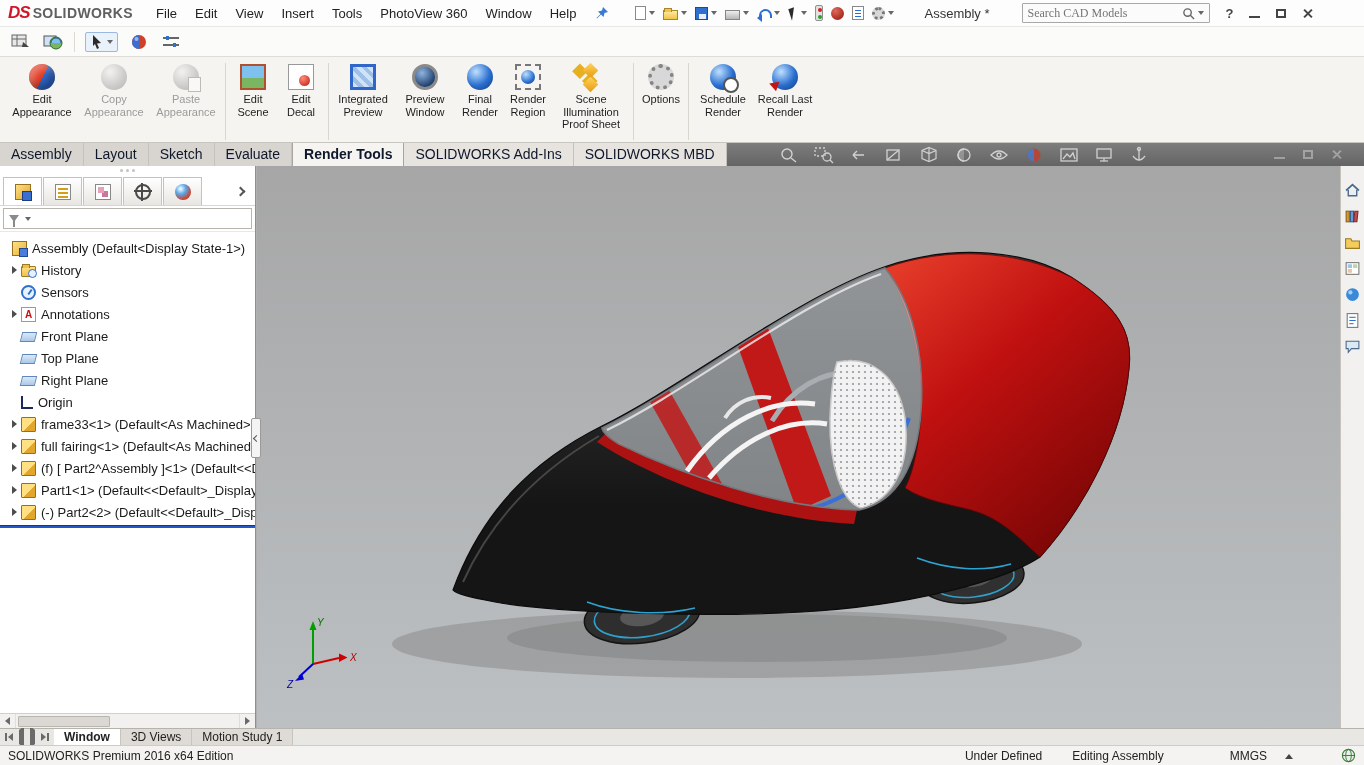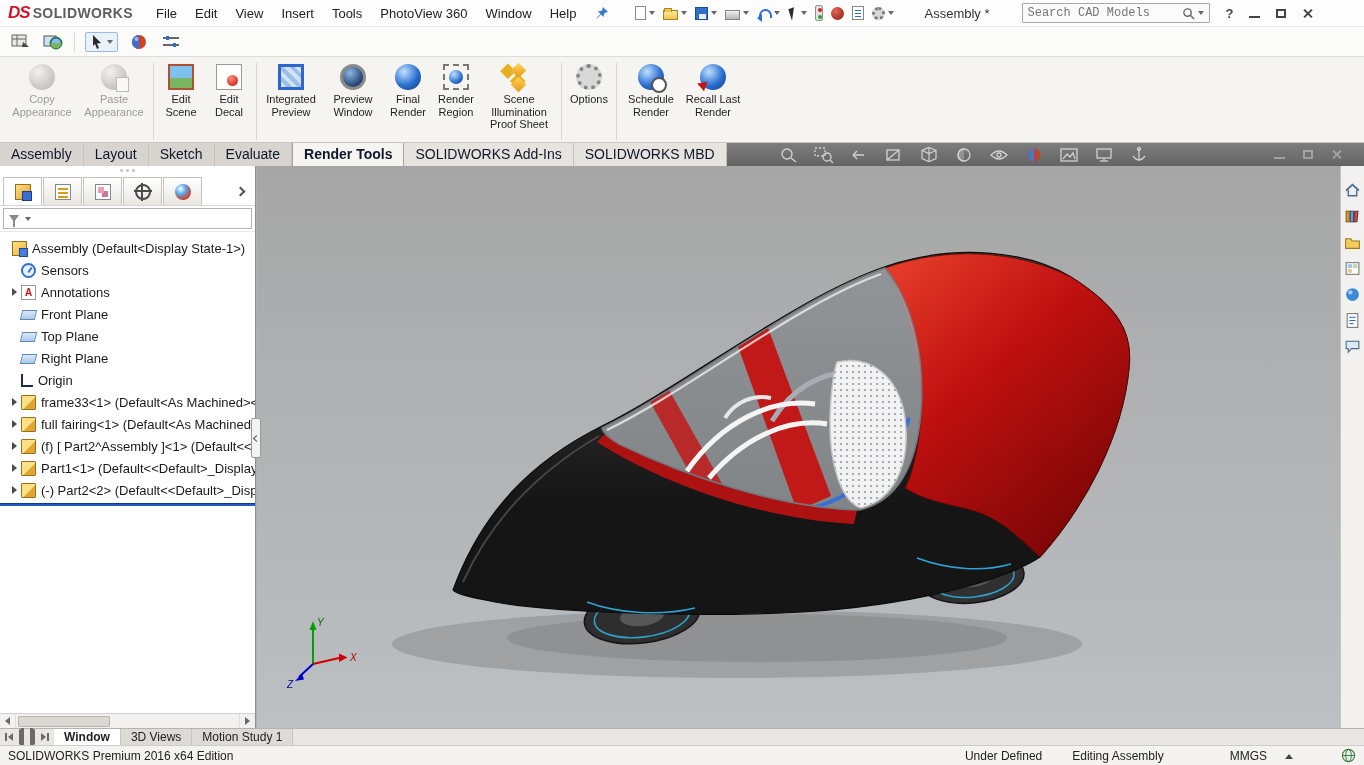--- a/index.html
+++ b/index.html
@@ -31,21 +31,21 @@
   .i-cursor{width:0;height:0;border-top:12px solid #2b2b2b;border-right:6px solid transparent;transform:rotate(-18deg);margin:1px 2px 0 2px}
   .i-stoplight{width:8px;height:16px;background:#e2e2e2;border:1px solid #909090;border-radius:2px;position:relative}
   .i-stoplight::before{content:"";position:absolute;left:1.5px;top:1.5px;width:4px;height:4px;border-radius:50%;background:#d42222}
   .i-stoplight::after{content:"";position:absolute;left:1.5px;bottom:1.5px;width:4px;height:4px;border-radius:50%;background:#2aa02a}
   .i-redball{width:13px;height:13px;border-radius:50%;background:radial-gradient(circle at 35% 30%,#e06a5a,#8e1408)}
   .i-props{width:12px;height:14px;background:#fff;border:1px solid #888;position:relative}
   .i-props::after{content:"";position:absolute;left:2px;top:3px;width:6px;height:1px;background:#2a6fd0;box-shadow:0 3px 0 #2a6fd0,0 6px 0 #2a6fd0}
   .i-gear{width:13px;height:13px;border-radius:50%;border:3px dotted #777;background:#d8d8d8}
   .doc-title{margin-left:26px;font-size:13px;color:#333;white-space:nowrap}
   .search{margin-left:32px;display:flex;align-items:center;border:1px solid #a8a8a8;background:#fbfbfb;height:20px;width:188px;padding:0 5px;border-radius:1px}
-  .search input{border:none;background:transparent;flex:1;font-size:12px;color:#555;font-family:Liberation Mono, monospace;outline:none;min-width:0}
+  .search input{border:none;background:transparent;flex:1;font-size:12px;color:#555;font-family:Liberation Serif, serif;outline:none;min-width:0}
   .winbtns{display:flex;margin-left:16px;margin-right:4px;gap:16px;align-items:center}
   .whelp{font-size:13px;font-weight:bold;color:#444}
   .w-min{width:11px;height:9px;border-bottom:2px solid #444}
   .w-max{width:10px;height:9px;border:2px solid #444}
   .w-close{position:relative;width:11px;height:11px}
   .w-close::before,.w-close::after{content:"";position:absolute;left:5px;top:0;width:2px;height:11px;background:#444}
   .w-close::before{transform:rotate(45deg)}
   .w-close::after{transform:rotate(-45deg)}
 
   
@@ -291,20 +291,24 @@
       <svg width="18" height="16" viewBox="0 0 18 16">
           <line x1="1" y1="4" x2="17" y2="4" stroke="#666" stroke-width="2"></line>
           <line x1="1" y1="11" x2="17" y2="11" stroke="#666" stroke-width="2"></line>
           <rect x="4" y="2" width="3" height="4" fill="#2f6fce"></rect>
           <rect x="11" y="9" width="3" height="4" fill="#2f6fce"></rect>
         </svg>
     </span>
   </div>
 
   <div class="ribbon">
+    <div class="rbtn w70">
+        <span class="ri ri-editapp"></span>
+        <span class="rlabel">Edit Appearance</span>
+      </div>
     <div class="rbtn w70 disabled">
         <span class="ri ri-copyapp"></span>
         <span class="rlabel">Copy Appearance</span>
       </div>
     <div class="rbtn w70 disabled">
         <span class="ri ri-pasteapp"></span>
         <span class="rlabel">Paste Appearance</span>
       </div>
     <div class="rdiv"></div>
     <div class="rbtn w46">
@@ -447,20 +451,27 @@
       <div class="filterrow">
         <div class="filterbox">
           <span class="funnel"></span>
           <span class="cd"></span>
         </div>
       </div>
       <div class="tree">
         <div class="trow root">
           <span class="tico ic-root"></span>
           <span class="tlabel">Assembly  (Default&lt;Display State-1&gt;)</span>
+        </div>
+        <div class="trow">
+          <span class="tarrow">
+              <i></i>
+            </span>
+          <span class="tico ic-history"></span>
+          <span class="tlabel">History</span>
         </div>
         <div class="trow">
           <span class="tarrow none">
               <i></i>
             </span>
           <span class="tico ic-sensors"></span>
           <span class="tlabel">Sensors</span>
         </div>
         <div class="trow">
           <span class="tarrow">

